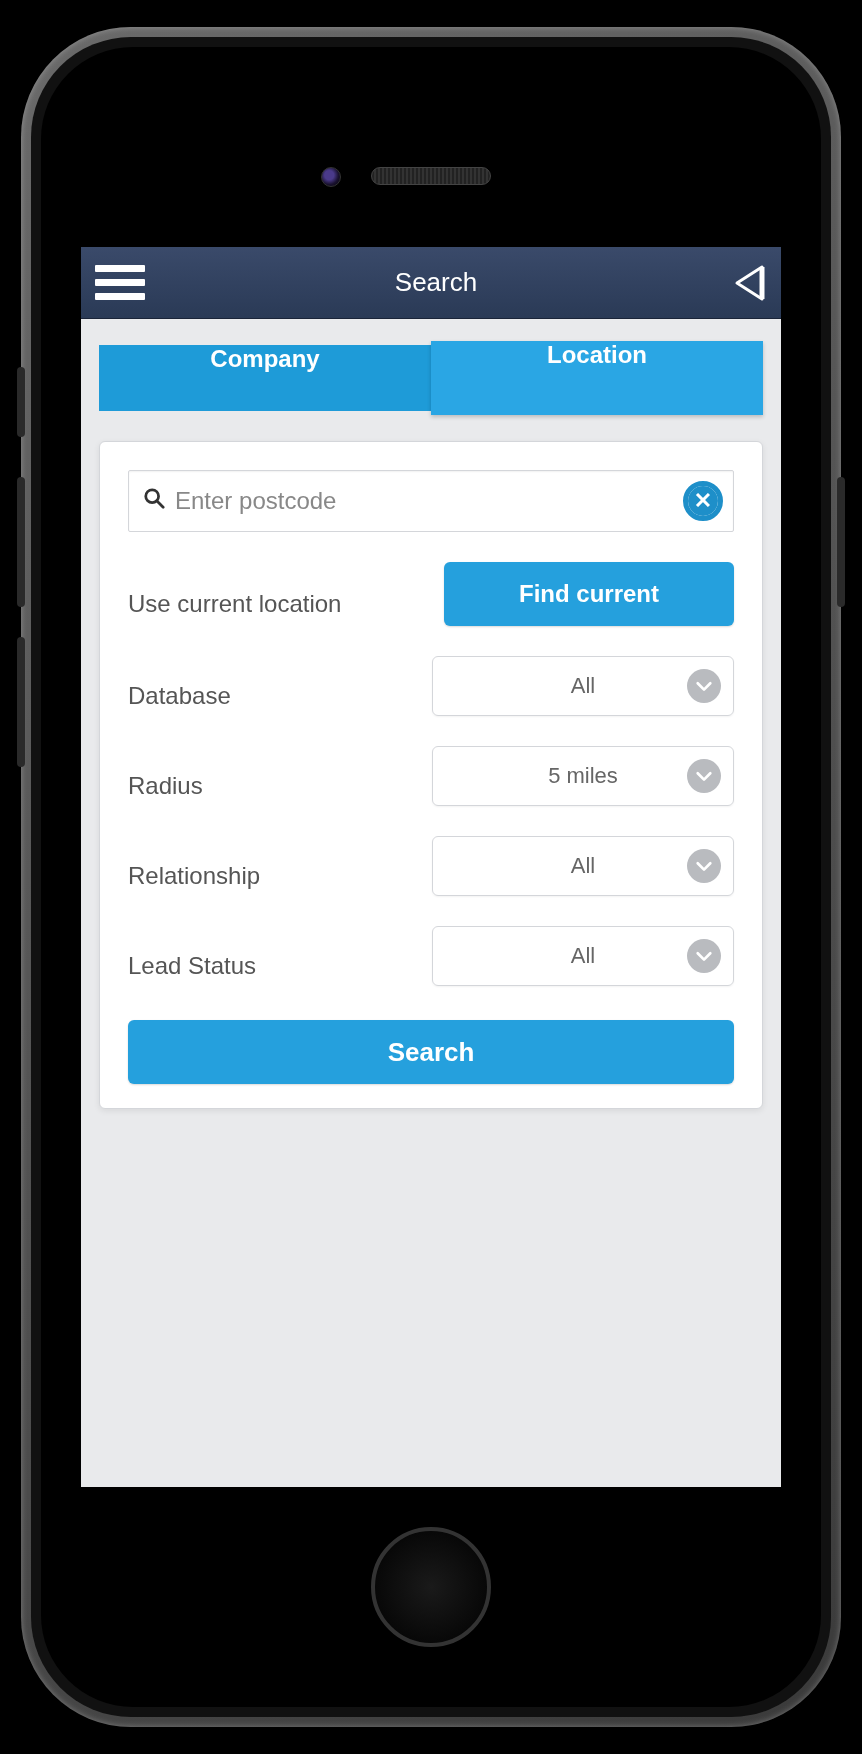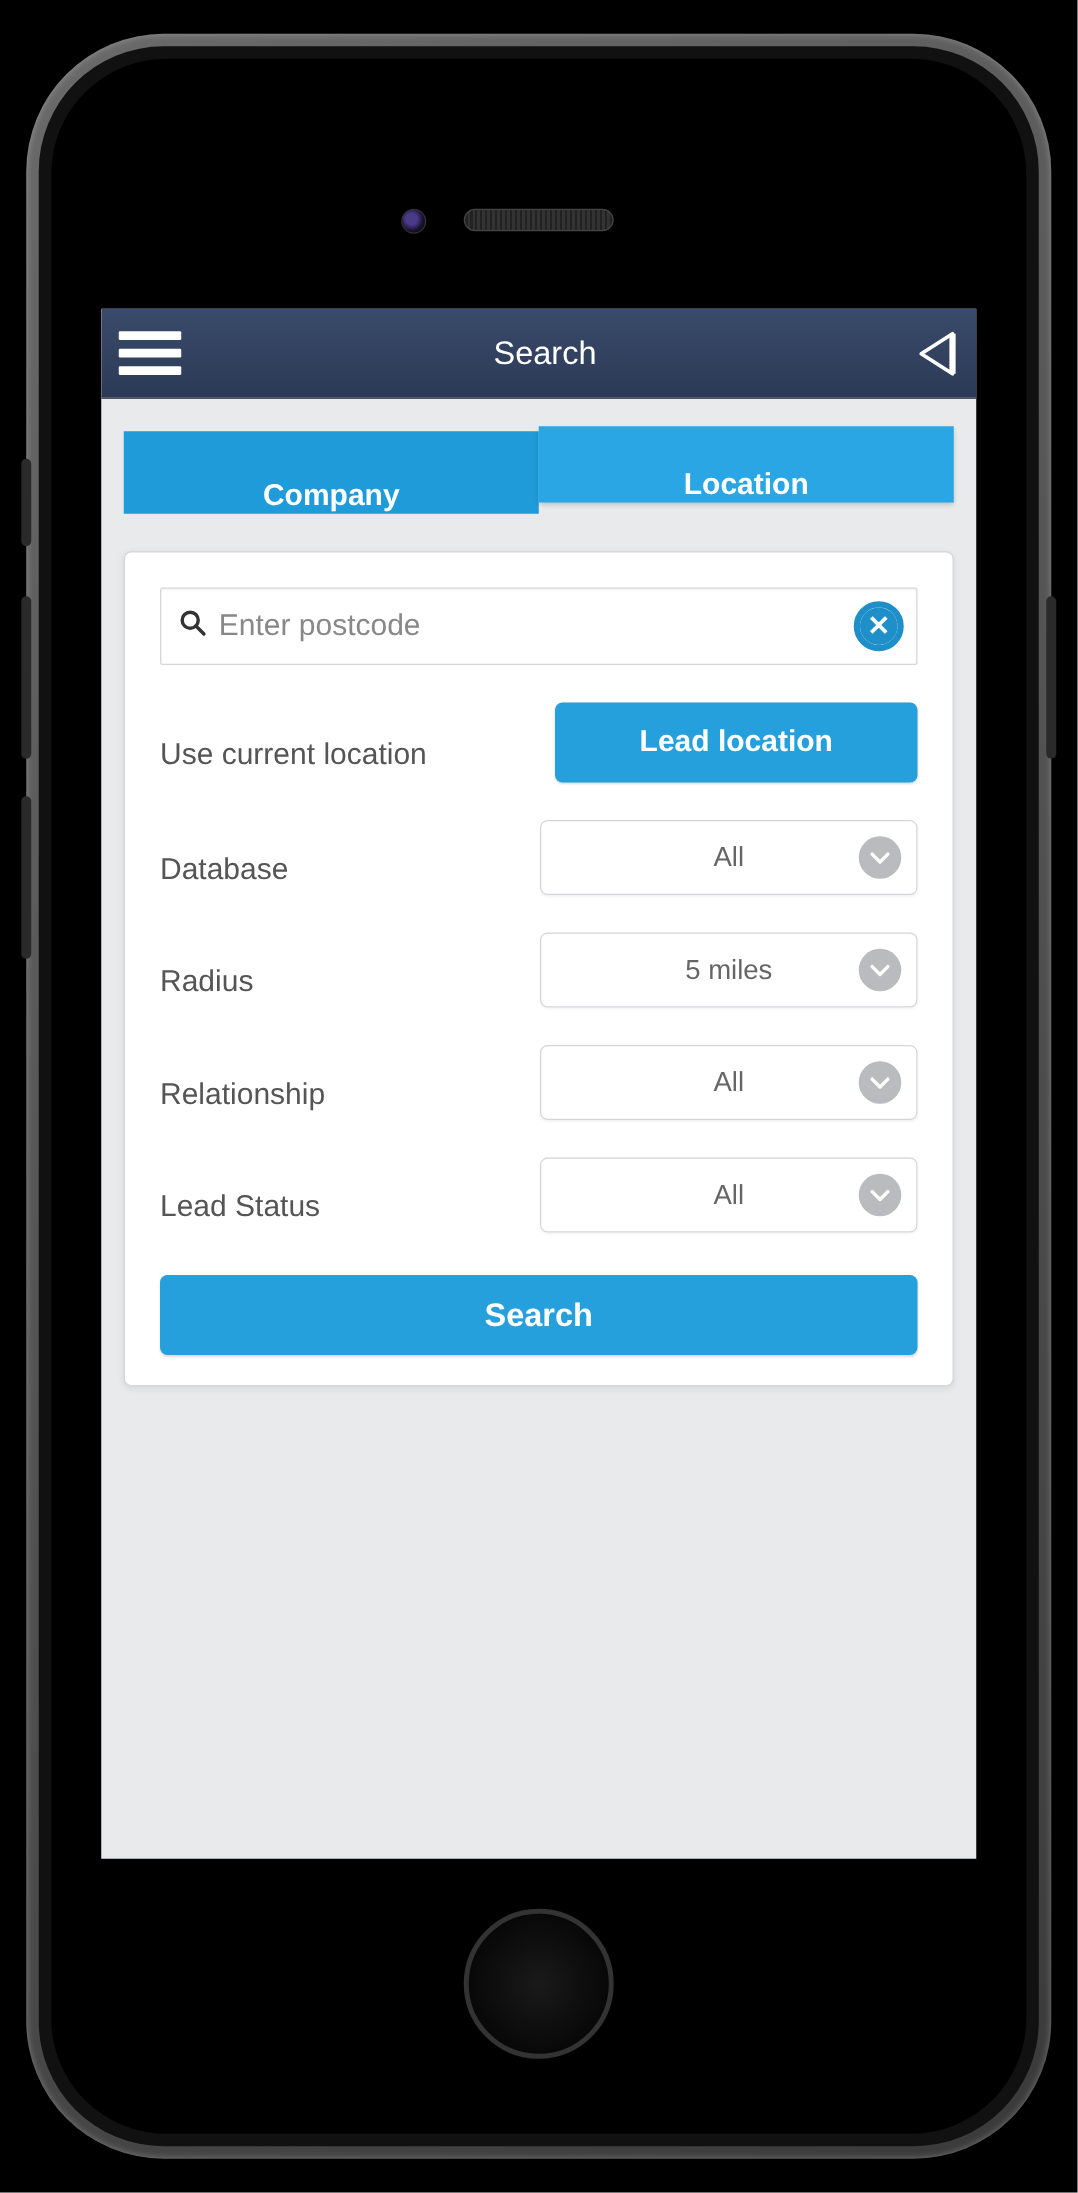--- a/index.html
+++ b/index.html
@@ -119,28 +119,28 @@
     border-radius: 3px;
     overflow: visible;
   }
   .tab {
     flex: 1;
     background: #1e9bd8;
     color: #fff;
     font-size: 24px;
     font-weight: bold;
     display: flex;
-    align-items: flex-end;
+    align-items: flex-start;
     justify-content: center;
     cursor: pointer;
   }
   .tab.active {
     background: #2aa6e4;
     position: relative;
-    height: 61px;
+    height: 74px;
     margin-top: -4px;
     box-shadow: 0 2px 4px rgba(0,0,0,0.2);
   }
 
   .card {
     margin-top: 30px;
     background: #fff;
     border: 1px solid #d4d6da;
     border-radius: 6px;
     box-shadow: 0 2px 6px rgba(0,0,0,0.08);
@@ -299,21 +299,21 @@
                     </svg>
                 </span>
                 <input type="text" placeholder="Enter postcode" style="">
                 <div class="clear-btn">
                     <span>✕</span>
                   </div>
               </div>
 
               <div class="form-row">
                 <div class="form-label">Use current location</div>
-                <button class="btn-primary">Lead location</button>
+                <button class="btn-primary">Find current</button>
               </div>
 
               <div class="form-row">
                 <div class="form-label">Database</div>
                 <div class="select-box">
                   <span class="select-value">All</span>
                   <span class="select-chevron">
                     <svg viewBox="0 0 20 20">
                         <path d="M3 7 L10 14 L17 7" fill="none" stroke="#fff" stroke-width="3" stroke-linecap="round" stroke-linejoin="round"></path>
                       </svg>

